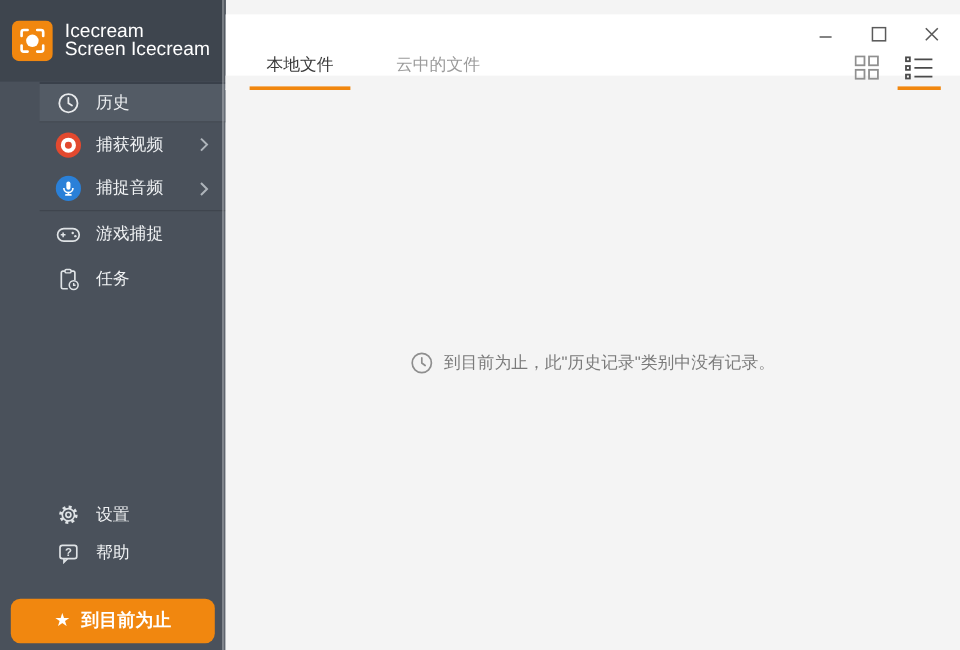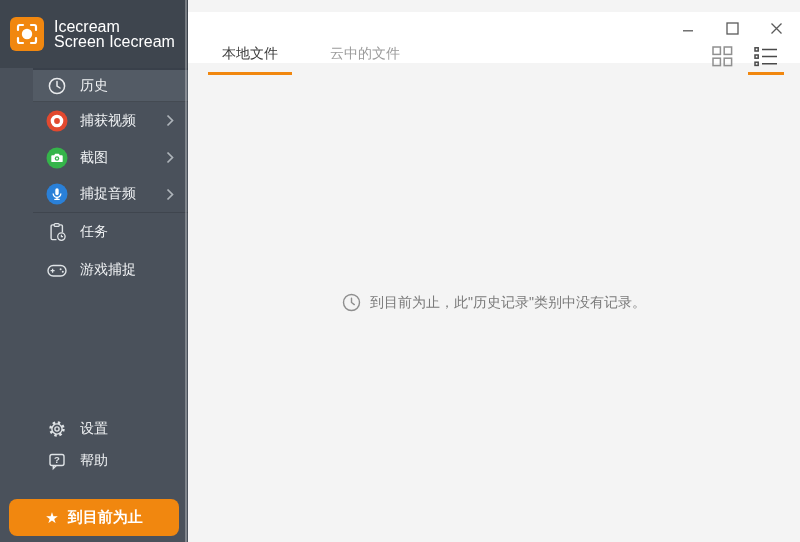--- a/index.html
+++ b/index.html
@@ -133,36 +133,20 @@
         </svg>
       </span>
       <span class="nav-label">捕获视频</span>
       <span class="chevron-cell">
         <svg width="8" height="13" viewBox="0 0 8 13">
           <path d="M1.5,1.5 L6.5,6.5 L1.5,11.5" fill="none" stroke="#AEB4BA" stroke-width="1.7"></path>
         </svg>
       </span>
     </div>
 
-    <div class="nav-item nav-sub">
-      <span class="icon-cell">
-        <svg width="22" height="22" viewBox="0 0 22 22">
-          <circle cx="11" cy="11" r="10.5" fill="#35B44A"></circle>
-          <path d="M6.2,8.2 h1.9 l1.1,-1.5 h3.6 l1.1,1.5 h1.9 a0.9,0.9 0 0 1 0.9,0.9 v5.1 a0.9,0.9 0 0 1 -0.9,0.9 H6.2 a0.9,0.9 0 0 1 -0.9,-0.9 V9.1 a0.9,0.9 0 0 1 0.9,-0.9 z" fill="#FFFFFF"></path>
-          <circle cx="11" cy="11.5" r="2.2" fill="#35B44A"></circle>
-          <circle cx="11" cy="11.5" r="1.0" fill="#FFFFFF"></circle>
-        </svg>
-      </span>
-      <span class="nav-label">截图</span>
-      <span class="chevron-cell">
-        <svg width="8" height="13" viewBox="0 0 8 13">
-          <path d="M1.5,1.5 L6.5,6.5 L1.5,11.5" fill="none" stroke="#AEB4BA" stroke-width="1.7"></path>
-        </svg>
-      </span>
-    </div>
 
     <div class="nav-item nav-sub nav-audio">
       <span class="icon-cell">
         <svg width="22" height="22" viewBox="0 0 22 22">
           <circle cx="11" cy="11" r="10.5" fill="#2A80D8"></circle>
           <rect x="9.3" y="5.2" width="3.4" height="7" rx="1.7" fill="#FFFFFF"></rect>
           <path d="M7.2,10.6 a3.8,3.8 0 0 0 7.6,0" fill="none" stroke="#FFFFFF" stroke-width="1.4"></path>
           <path d="M11,14.4 v1.5 M8.9,16.4 h4.2" fill="none" stroke="#FFFFFF" stroke-width="1.4" stroke-linecap="round"></path>
         </svg>
       </span>
@@ -170,39 +154,39 @@
       <span class="chevron-cell">
         <svg width="8" height="13" viewBox="0 0 8 13">
           <path d="M1.5,1.5 L6.5,6.5 L1.5,11.5" fill="none" stroke="#AEB4BA" stroke-width="1.7"></path>
         </svg>
       </span>
     </div>
 
     <div class="nav-item nav-plain">
       <span class="icon-cell">
         <svg width="22" height="22" viewBox="0 0 22 22">
+          <rect x="2" y="6.5" width="18" height="10.5" rx="5.2" fill="none" stroke="#DFE3E6" stroke-width="1.4"></rect>
+          <path d="M4.6,11.7 h4 M6.6,9.7 v4" fill="none" stroke="#DFE3E6" stroke-width="1.3"></path>
+          <circle cx="14.6" cy="10.2" r="1.0" fill="#DFE3E6"></circle>
+          <circle cx="16.8" cy="12.8" r="1.0" fill="#DFE3E6"></circle>
+        </svg>
+      </span>
+      <span class="nav-label">游戏捕捉</span>
+    </div>
+
+    <div class="nav-item nav-plain">
+      <span class="icon-cell">
+        <svg width="22" height="22" viewBox="0 0 22 22">
           <path d="M10.5,18.6 H6.4 A1.3,1.3 0 0 1 5.1,17.3 V5.2 A1.3,1.3 0 0 1 6.4,3.9 h8.7 a1.3,1.3 0 0 1 1.3,1.3 v6.3" fill="none" stroke="#DFE3E6" stroke-width="1.4"></path>
           <rect x="8.2" y="2.6" width="5" height="2.8" rx="1" fill="#4A515B" stroke="#DFE3E6" stroke-width="1.2"></rect>
           <circle cx="15.4" cy="15.6" r="3.7" fill="none" stroke="#DFE3E6" stroke-width="1.3"></circle>
           <path d="M15.4,13.8 v1.9 h1.6" fill="none" stroke="#DFE3E6" stroke-width="1.2"></path>
         </svg>
       </span>
       <span class="nav-label">任务</span>
-    </div>
-
-    <div class="nav-item nav-plain">
-      <span class="icon-cell">
-        <svg width="22" height="22" viewBox="0 0 22 22">
-          <rect x="2" y="6.5" width="18" height="10.5" rx="5.2" fill="none" stroke="#DFE3E6" stroke-width="1.4"></rect>
-          <path d="M4.6,11.7 h4 M6.6,9.7 v4" fill="none" stroke="#DFE3E6" stroke-width="1.3"></path>
-          <circle cx="14.6" cy="10.2" r="1.0" fill="#DFE3E6"></circle>
-          <circle cx="16.8" cy="12.8" r="1.0" fill="#DFE3E6"></circle>
-        </svg>
-      </span>
-      <span class="nav-label">游戏捕捉</span>
     </div>
 
     <div class="side-spacer"></div>
 
     <div class="nav-item nav-foot">
       <span class="icon-cell">
         <svg width="20" height="20" viewBox="0 0 20 20">
           <circle cx="10" cy="10" r="6.4" fill="none" stroke="#DFE3E6" stroke-width="2.6" stroke-dasharray="2.4 2.63"></circle>
           <circle cx="10" cy="10" r="5.1" fill="none" stroke="#DFE3E6" stroke-width="1.4"></circle>
           <circle cx="10" cy="10" r="2.1" fill="none" stroke="#DFE3E6" stroke-width="1.4"></circle>

